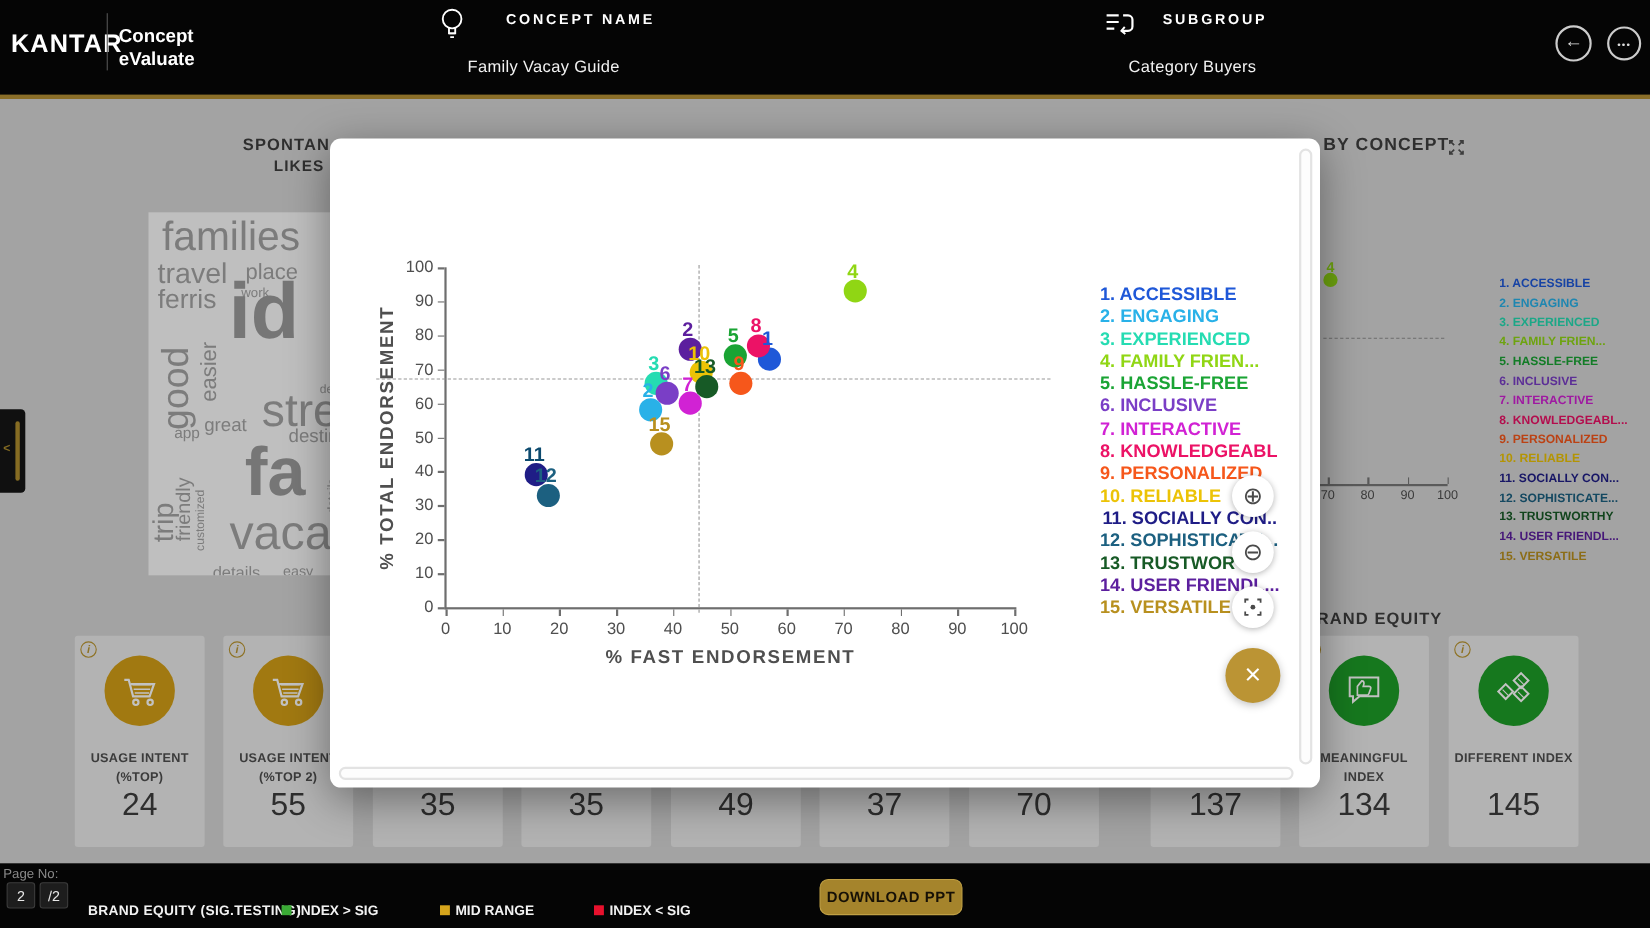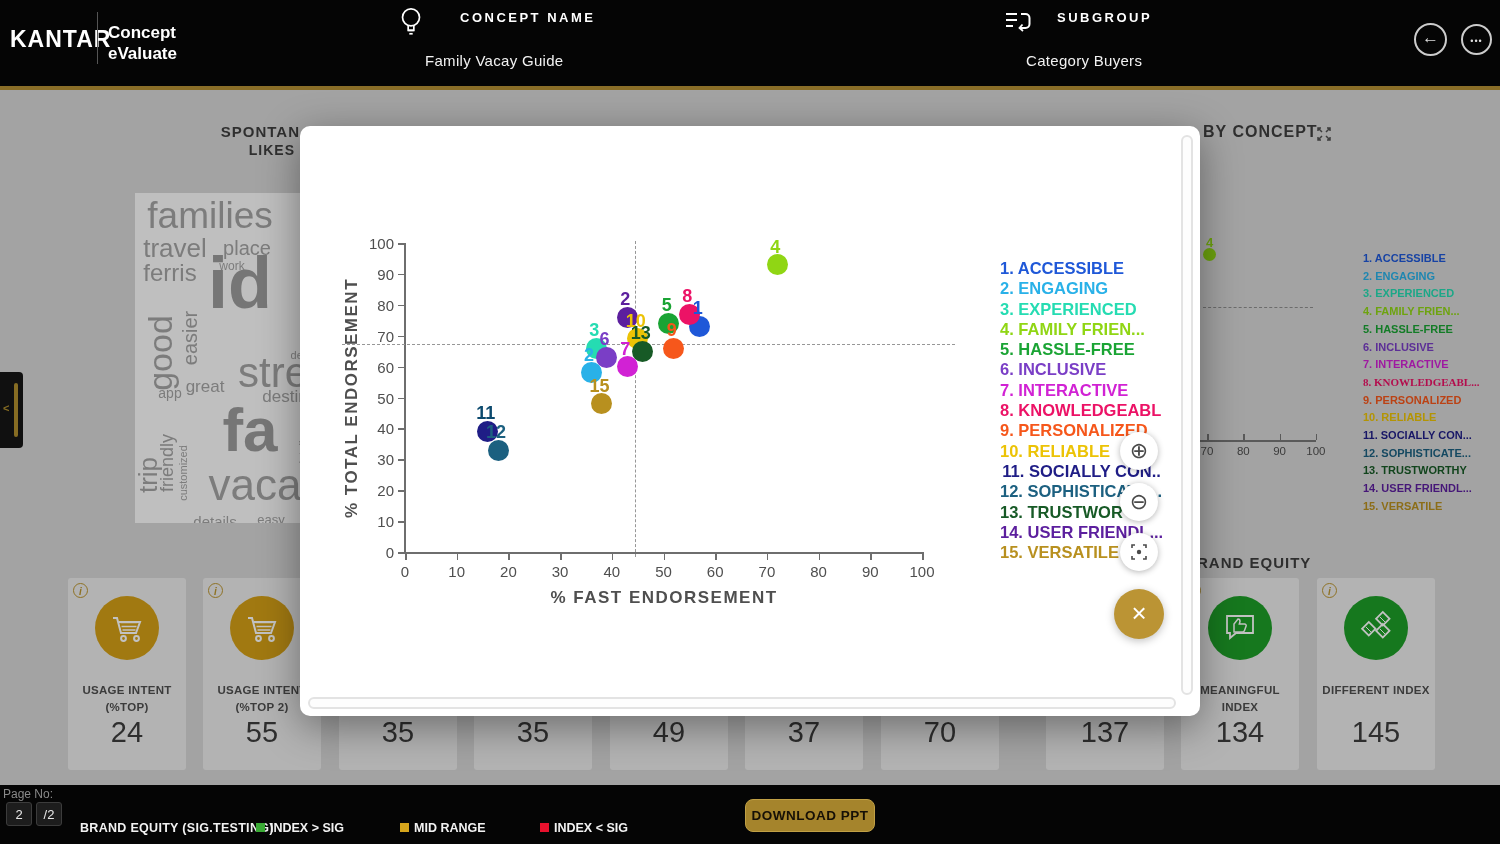--- a/index.html
+++ b/index.html
@@ -197,21 +197,21 @@
         <div class="mini-ticklabel" style="left: 1315.9px; top: 355px;">100</div>
       </div>
     <div id="bg-legend">
         <div class="bg-legend-item" style="color: rgb(31, 88, 216);">1. ACCESSIBLE</div>
         <div class="bg-legend-item" style="color: rgb(41, 177, 232);">2. ENGAGING</div>
         <div class="bg-legend-item" style="color: rgb(37, 220, 178);">3. EXPERIENCED</div>
         <div class="bg-legend-item" style="color: rgb(144, 214, 20);">4. FAMILY FRIEN...</div>
         <div class="bg-legend-item" style="color: rgb(26, 164, 52);">5. HASSLE-FREE</div>
         <div class="bg-legend-item" style="color: rgb(122, 62, 198);">6. INCLUSIVE</div>
         <div class="bg-legend-item" style="color: rgb(209, 34, 212);">7. INTERACTIVE</div>
-        <div class="bg-legend-item" style="color: rgb(236, 18, 102); font-family: Liberation Serif, serif;">8. KNOWLEDGEABL...</div>
+        <div class="bg-legend-item" style="color: rgb(236, 18, 102);">8. KNOWLEDGEABL...</div>
         <div class="bg-legend-item" style="color: rgb(246, 87, 27);">9. PERSONALIZED</div>
         <div class="bg-legend-item" style="color: rgb(236, 195, 6);">10. RELIABLE</div>
         <div class="bg-legend-item" style="color: rgb(31, 29, 134);">11. SOCIALLY CON...</div>
         <div class="bg-legend-item" style="color: rgb(28, 96, 128);">12. SOPHISTICATE...</div>
         <div class="bg-legend-item" style="color: rgb(23, 90, 38);">13. TRUSTWORTHY</div>
         <div class="bg-legend-item" style="color: rgb(92, 31, 158);">14. USER FRIENDL...</div>
         <div class="bg-legend-item" style="color: rgb(184, 144, 31);">15. VERSATILE</div>
       </div>
 
     <div class="bg-title" style="left:1197px;top:464px;font-size:15px;">RAND EQUITY</div>

